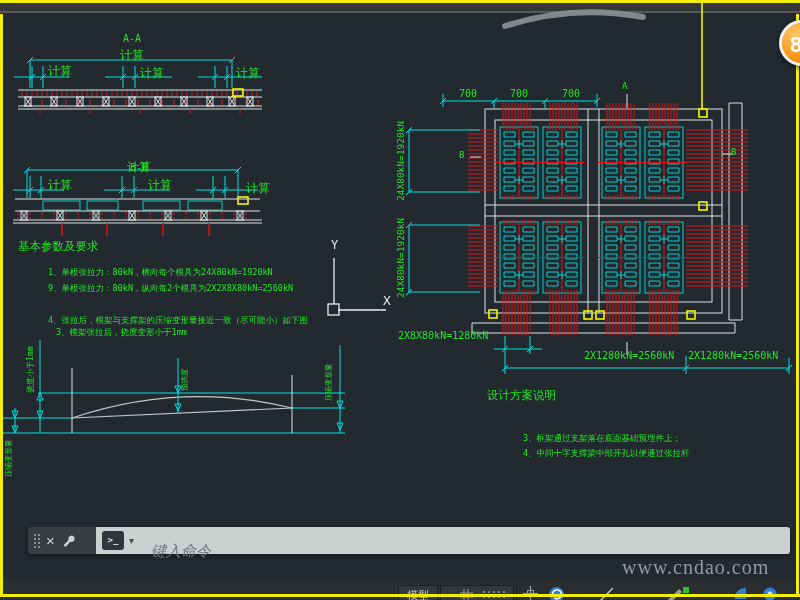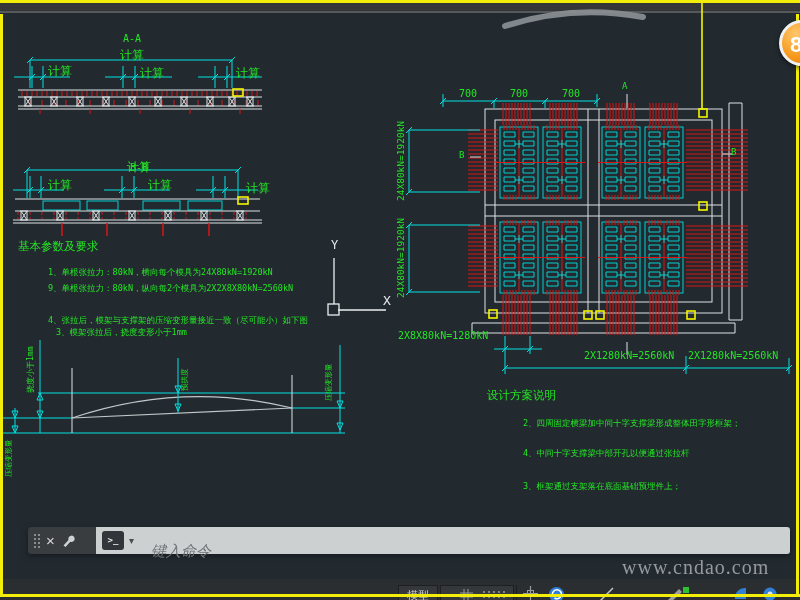--- a/index.html
+++ b/index.html
@@ -256,22 +256,21 @@
   <div class="glabel" style="left:622px;top:81px;font-size:9px;">A</div>
   <div class="glabel" style="left:459px;top:150px;font-size:9px;">B</div>
   <div class="glabel" style="left:731px;top:147px;font-size:9px;">B</div>
   <div class="vlabel" style="left:395px;top:201px;font-size:9.5px;">24X80kN=1920kN</div>
   <div class="vlabel" style="left:395px;top:298px;font-size:9.5px;">24X80kN=1920kN</div>
   <div class="glabel" style="left:398px;top:330px;font-size:10px;">2X8X80kN=1280kN</div>
   <div class="glabel" style="left:584px;top:350px;font-size:10px;">2X1280kN=2560kN</div>
   <div class="glabel" style="left:688px;top:350px;font-size:10px;">2X1280kN=2560kN</div>
 
   <div class="glabel title" style="left:487px;top:388px;font-family:'Liberation Sans',sans-serif;">设计方案说明</div>
-  <div class="glabel item" style="left:523px;top:418px;">2、四周固定横梁加中间十字支撑梁形成整体田字形框架；</div>
-  <div class="glabel item" style="left:523px;top:433px;margin-top:48px;">3、框架通过支架落在底面基础预埋件上；</div>
+  <div class="glabel item" style="left:523px;top:433px;">3、框架通过支架落在底面基础预埋件上；</div>
   <div class="glabel item" style="left:523px;top:448px;">4、中间十字支撑梁中部开孔以便通过张拉杆</div>
 
   <div class="cmdbar">
     <div class="cmd-left">
       <div class="grip"></div>
       <div class="cmd-x">×</div>
       <svg width="15" height="15" viewBox="0 0 15 15">
         <path d="M2.5 12.5 L7.5 7 a3.2 3.2 0 1 1 1.8 1.8 L4.5 14 z" fill="#cfd2d4"></path>
       </svg>
     </div>

